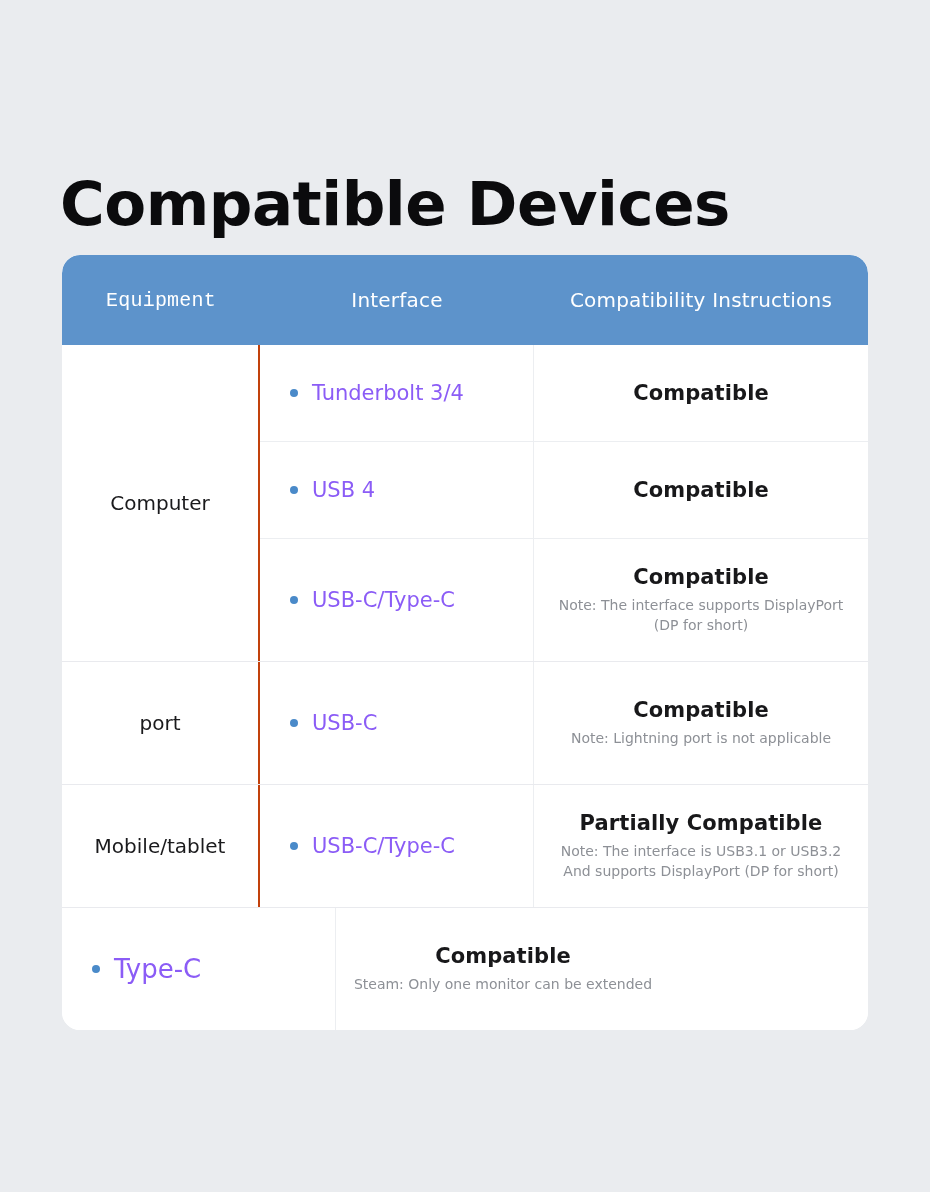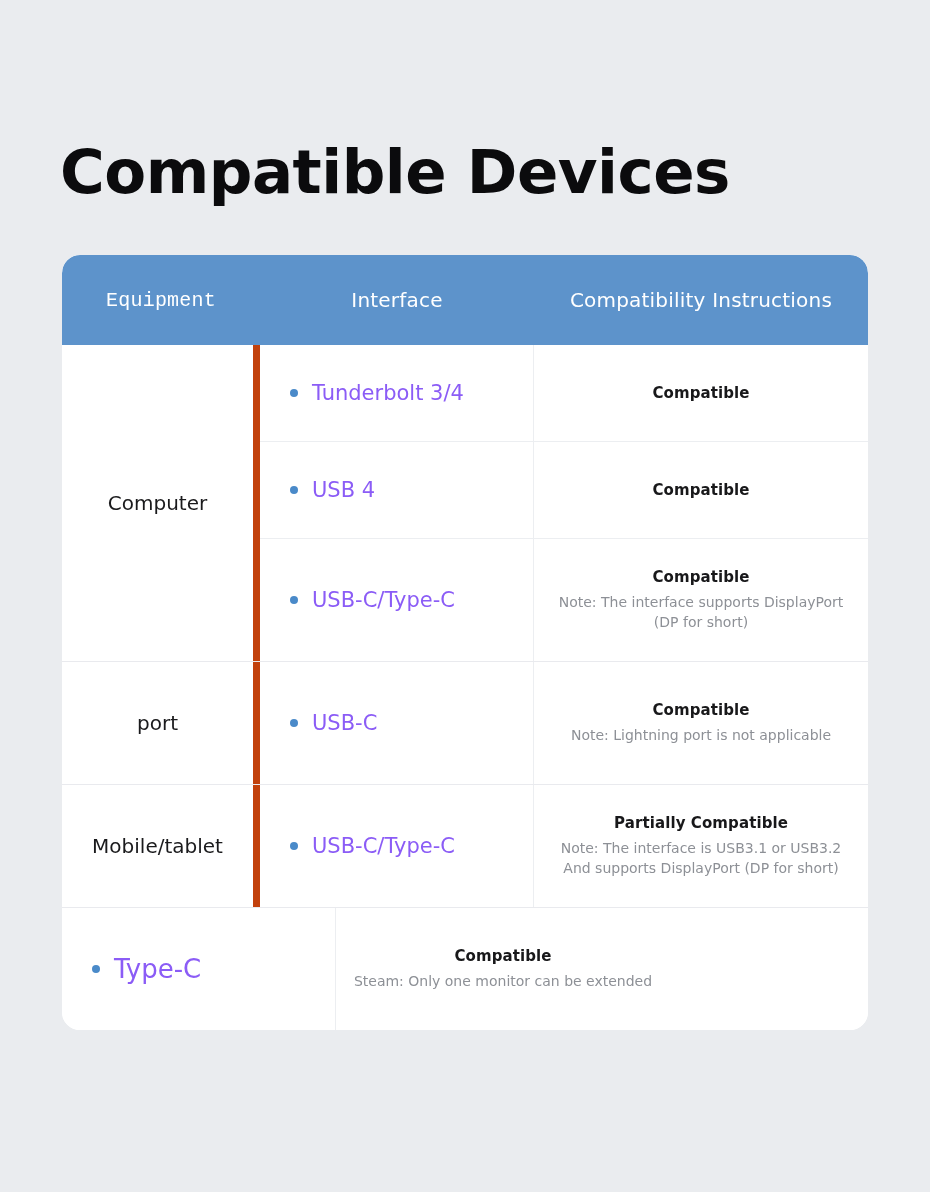--- a/index.html
+++ b/index.html
@@ -15,21 +15,21 @@
   }
   .page {
     position: relative;
     width: 930px;
     height: 1192px;
     box-sizing: border-box;
   }
   .page-title {
     position: absolute;
     left: 60px;
-    top: 100px;
+    top: 132px;
     font-size: 61px;
     font-weight: 700;
     letter-spacing: -0.5px;
     color: #0b0b0d;
     line-height: 1.0;
     white-space: nowrap;
   }
   .table-card {
     position: absolute;
     left: 62px;
@@ -68,21 +68,21 @@
 
   .equip-cell {
     width: 198px;
     flex: 0 0 198px;
     display: flex;
     align-items: center;
     justify-content: center;
     text-align: center;
     font-size: 20px;
     color: #1a1a1c;
-    border-right: 7px solid #c2410c;
+    border-right: 2px solid #c2410c;
     box-sizing: border-box;
     padding: 0 6px;
   }
   .equip-cell.big { font-size: 25px; }
 
   .rows {
     flex: 1 1 auto;
     display: flex;
     flex-direction: column;
   }
@@ -122,21 +122,21 @@
     flex: 0 0 334px;
     display: flex;
     flex-direction: column;
     align-items: center;
     justify-content: center;
     box-sizing: border-box;
     padding: 10px 8px;
     text-align: center;
   }
   .compat-status {
-    font-size: 15px;
+    font-size: 21px;
     font-weight: 600;
     color: #18181a;
     letter-spacing: 0.1px;
   }
   .compat-note {
     margin-top: 7px;
     font-size: 14px;
     line-height: 1.38;
     color: #8d9096;
     max-width: 305px;

